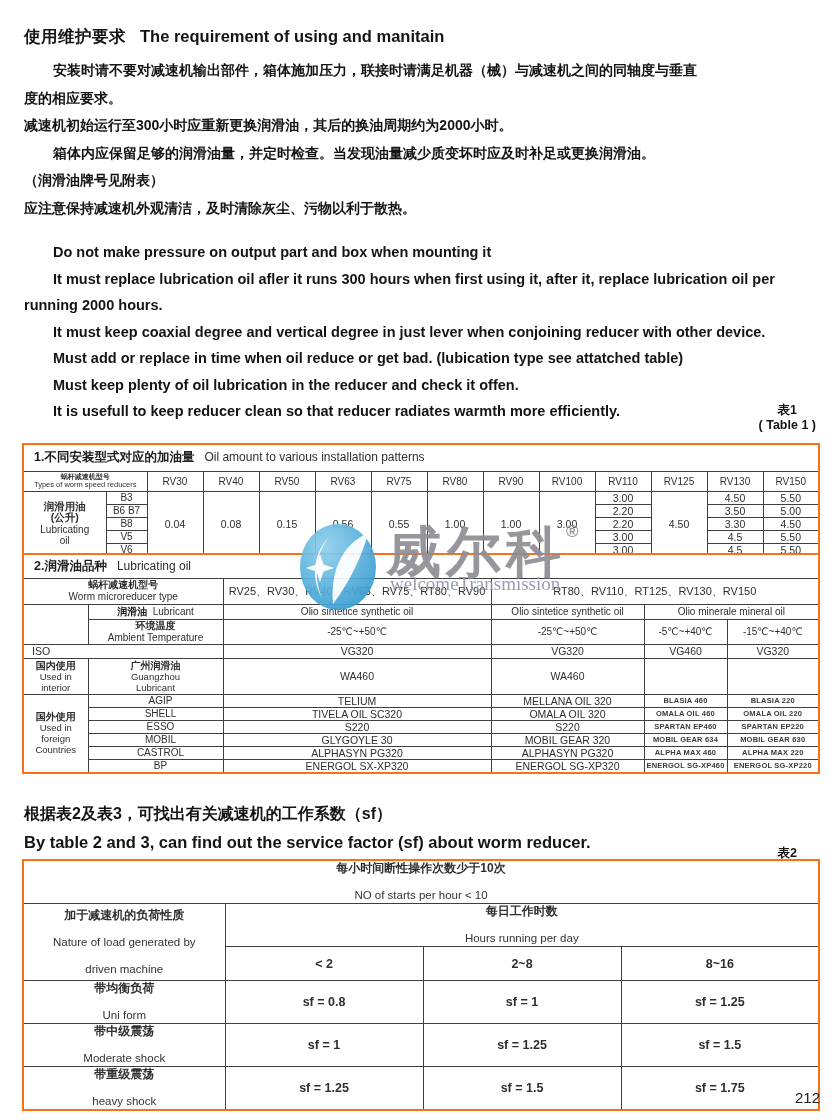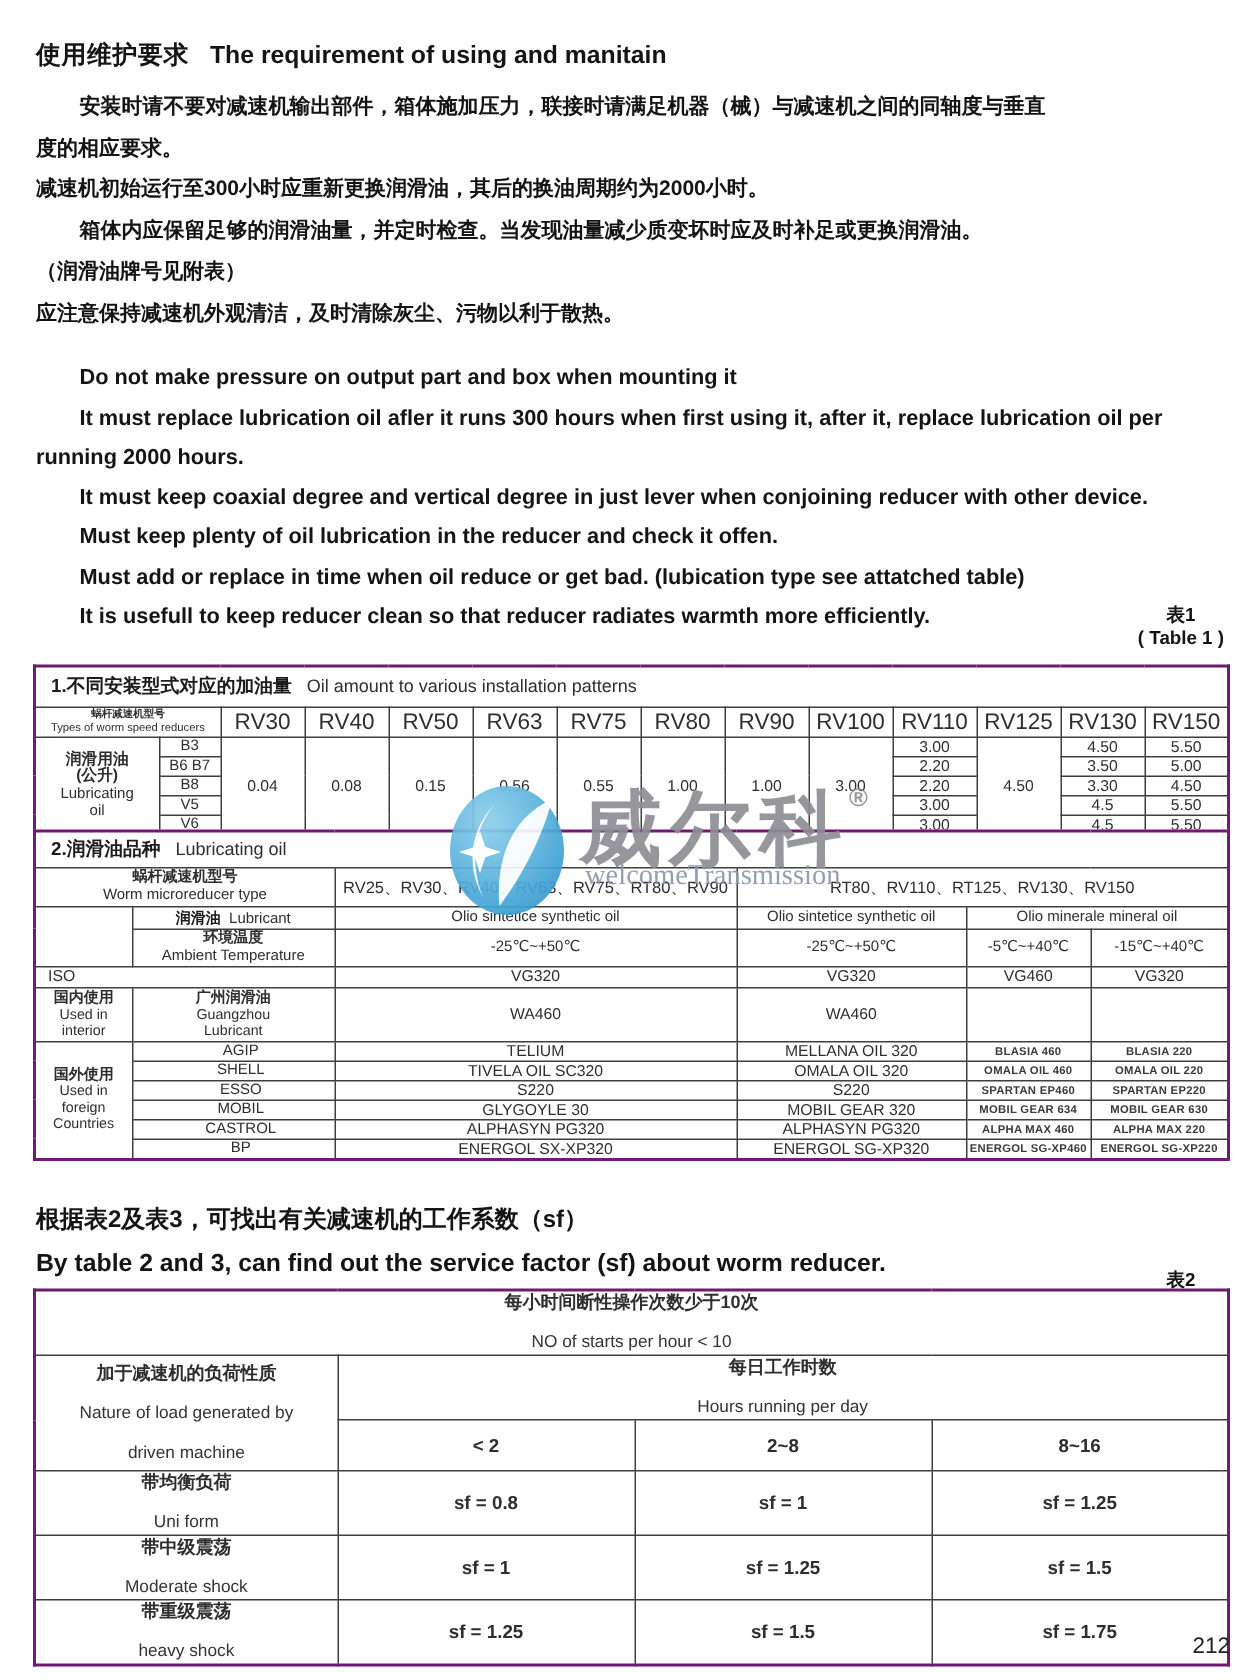--- a/index.html
+++ b/index.html
@@ -15,30 +15,30 @@
   .cn-block { position:absolute; left:24px; top:57px; width:794px; font-size:14px; font-weight:bold; line-height:27.5px; }
   .en-block { position:absolute; left:24px; top:239px; width:794px; font-size:14.5px; font-weight:bold; line-height:26.5px; }
   .indent { padding-left:29px; }
   
   .tag { position:absolute; right:24px; text-align:center; font-size:12.5px; font-weight:bold; line-height:15px; }
   .tag1 { top:403px; }
   .tag2 { top:846px; }
   
   table { border-collapse:collapse; table-layout:fixed; position:absolute; left:22px; width:796px; background:#fff; }
   td { border:1px solid #3f3f3f; text-align:center; vertical-align:middle; padding:0; font-size:10.5px; color:#2e2e2e; overflow:hidden; }
-  table { border:2px solid #701a75; }
+  table { border:2px solid #f97316; }
   .cnb { font-weight:bold; color:#1c1c1c; }
   .ttl { text-align:left; padding-left:10px; font-size:12px; }
   .ttl .cnb { font-size:12.5px; margin-right:10px; }
   
   #t1 { top:443px; }
   #t1 .tiny div { line-height:8px; }
   #t1 .tiny .c { font-size:7px; font-weight:bold; }
   #t1 .tiny .e { font-size:7.5px; }
-  #t1 .model { font-size:15px; }
+  #t1 .model { font-size:10px; }
   #t1 .oil-label div { line-height:11.5px; font-size:10px; }
   #t1 .oil-label .c { font-size:10.5px; font-weight:bold; }
   #t1 .mt { font-size:10px; }
   
   #t1b { top:553px; }
   #t1b .two div { line-height:12px; }
   #t1b .two .c { font-weight:bold; font-size:10px; }
   #t1b .two .e { font-size:10px; }
   #t1b .grp { font-size:11px; }
   #t1b .lab { font-size:10px; }
@@ -79,22 +79,22 @@
     <div class="indent">箱体内应保留足够的润滑油量，并定时检查。当发现油量减少质变坏时应及时补足或更换润滑油。</div>
     <div>（润滑油牌号见附表）</div>
     <div>应注意保持减速机外观清洁，及时清除灰尘、污物以利于散热。</div>
   </div>
 
   <div class="en-block">
     <div class="indent">Do not make pressure on output part and box when mounting it</div>
     <div class="indent">It must replace lubrication oil afler it runs 300 hours when first using it, after it, replace lubrication oil per</div>
     <div>running 2000 hours.</div>
     <div class="indent">It must keep coaxial degree and vertical degree in just lever when conjoining reducer with other device.</div>
+    <div class="indent">Must add or replace in time when oil reduce or get bad. (lubication type see attatched table)</div>
     <div class="indent">Must keep plenty of oil lubrication in the reducer and check it offen.</div>
-    <div class="indent">Must add or replace in time when oil reduce or get bad. (lubication type see attatched table)</div>
     <div class="indent">It is usefull to keep reducer clean so that reducer radiates warmth more efficiently.</div>
   </div>
 
   <div class="tag tag1">
     <div>表1</div>
     <div>( Table 1 )</div>
   </div>
 
   <table id="t1">
     <colgroup>

